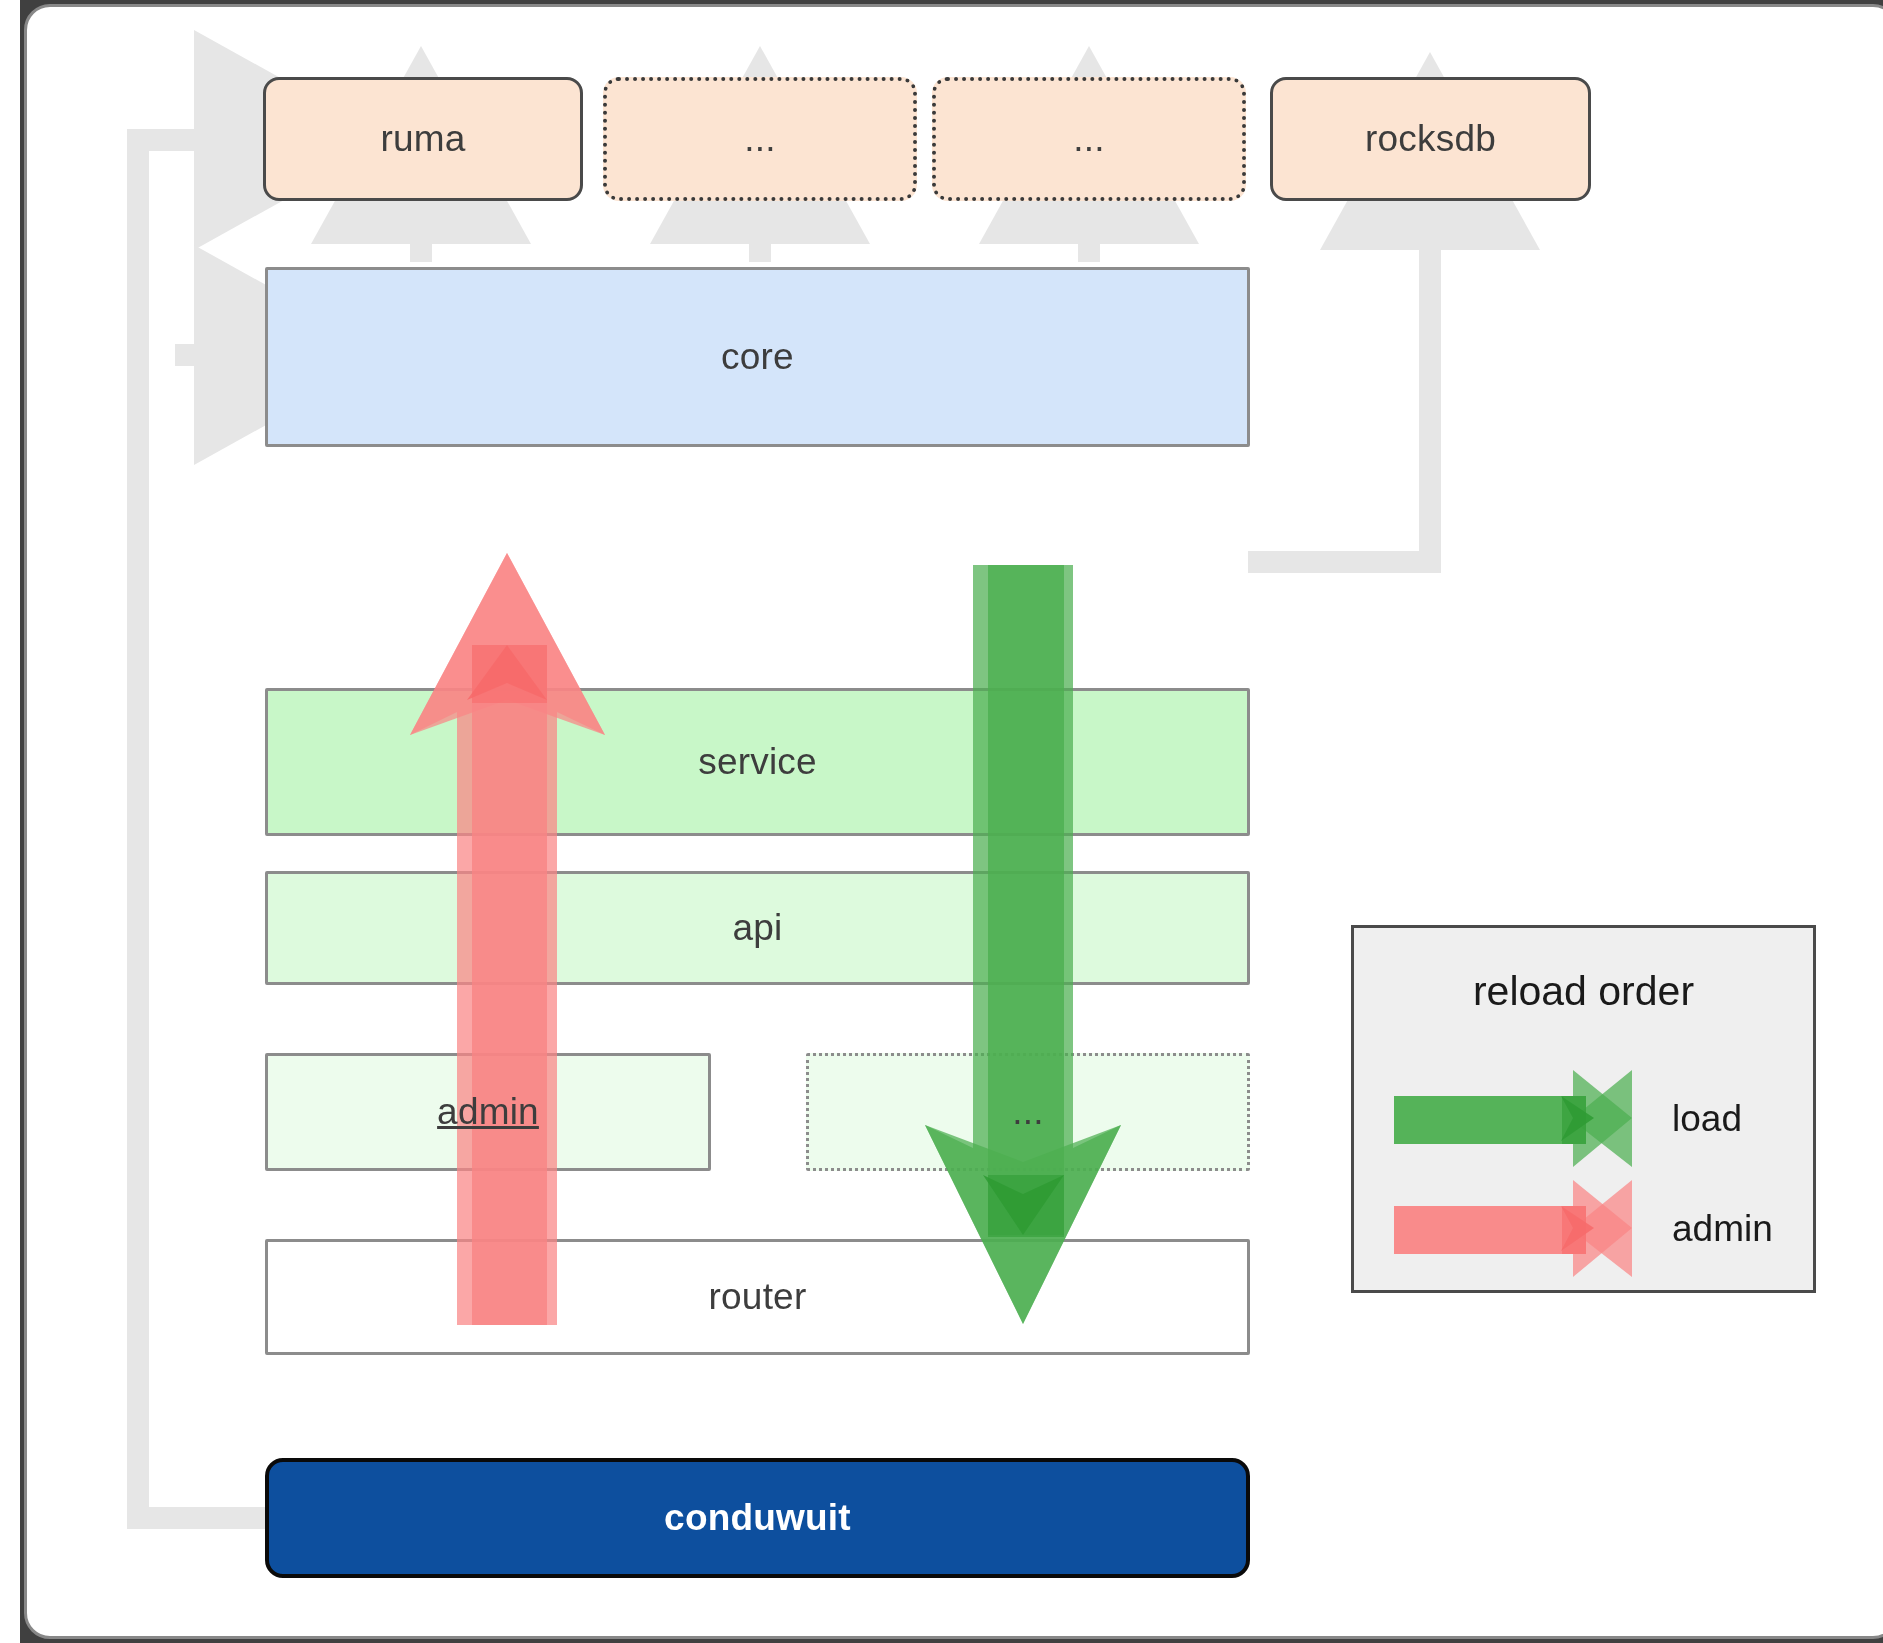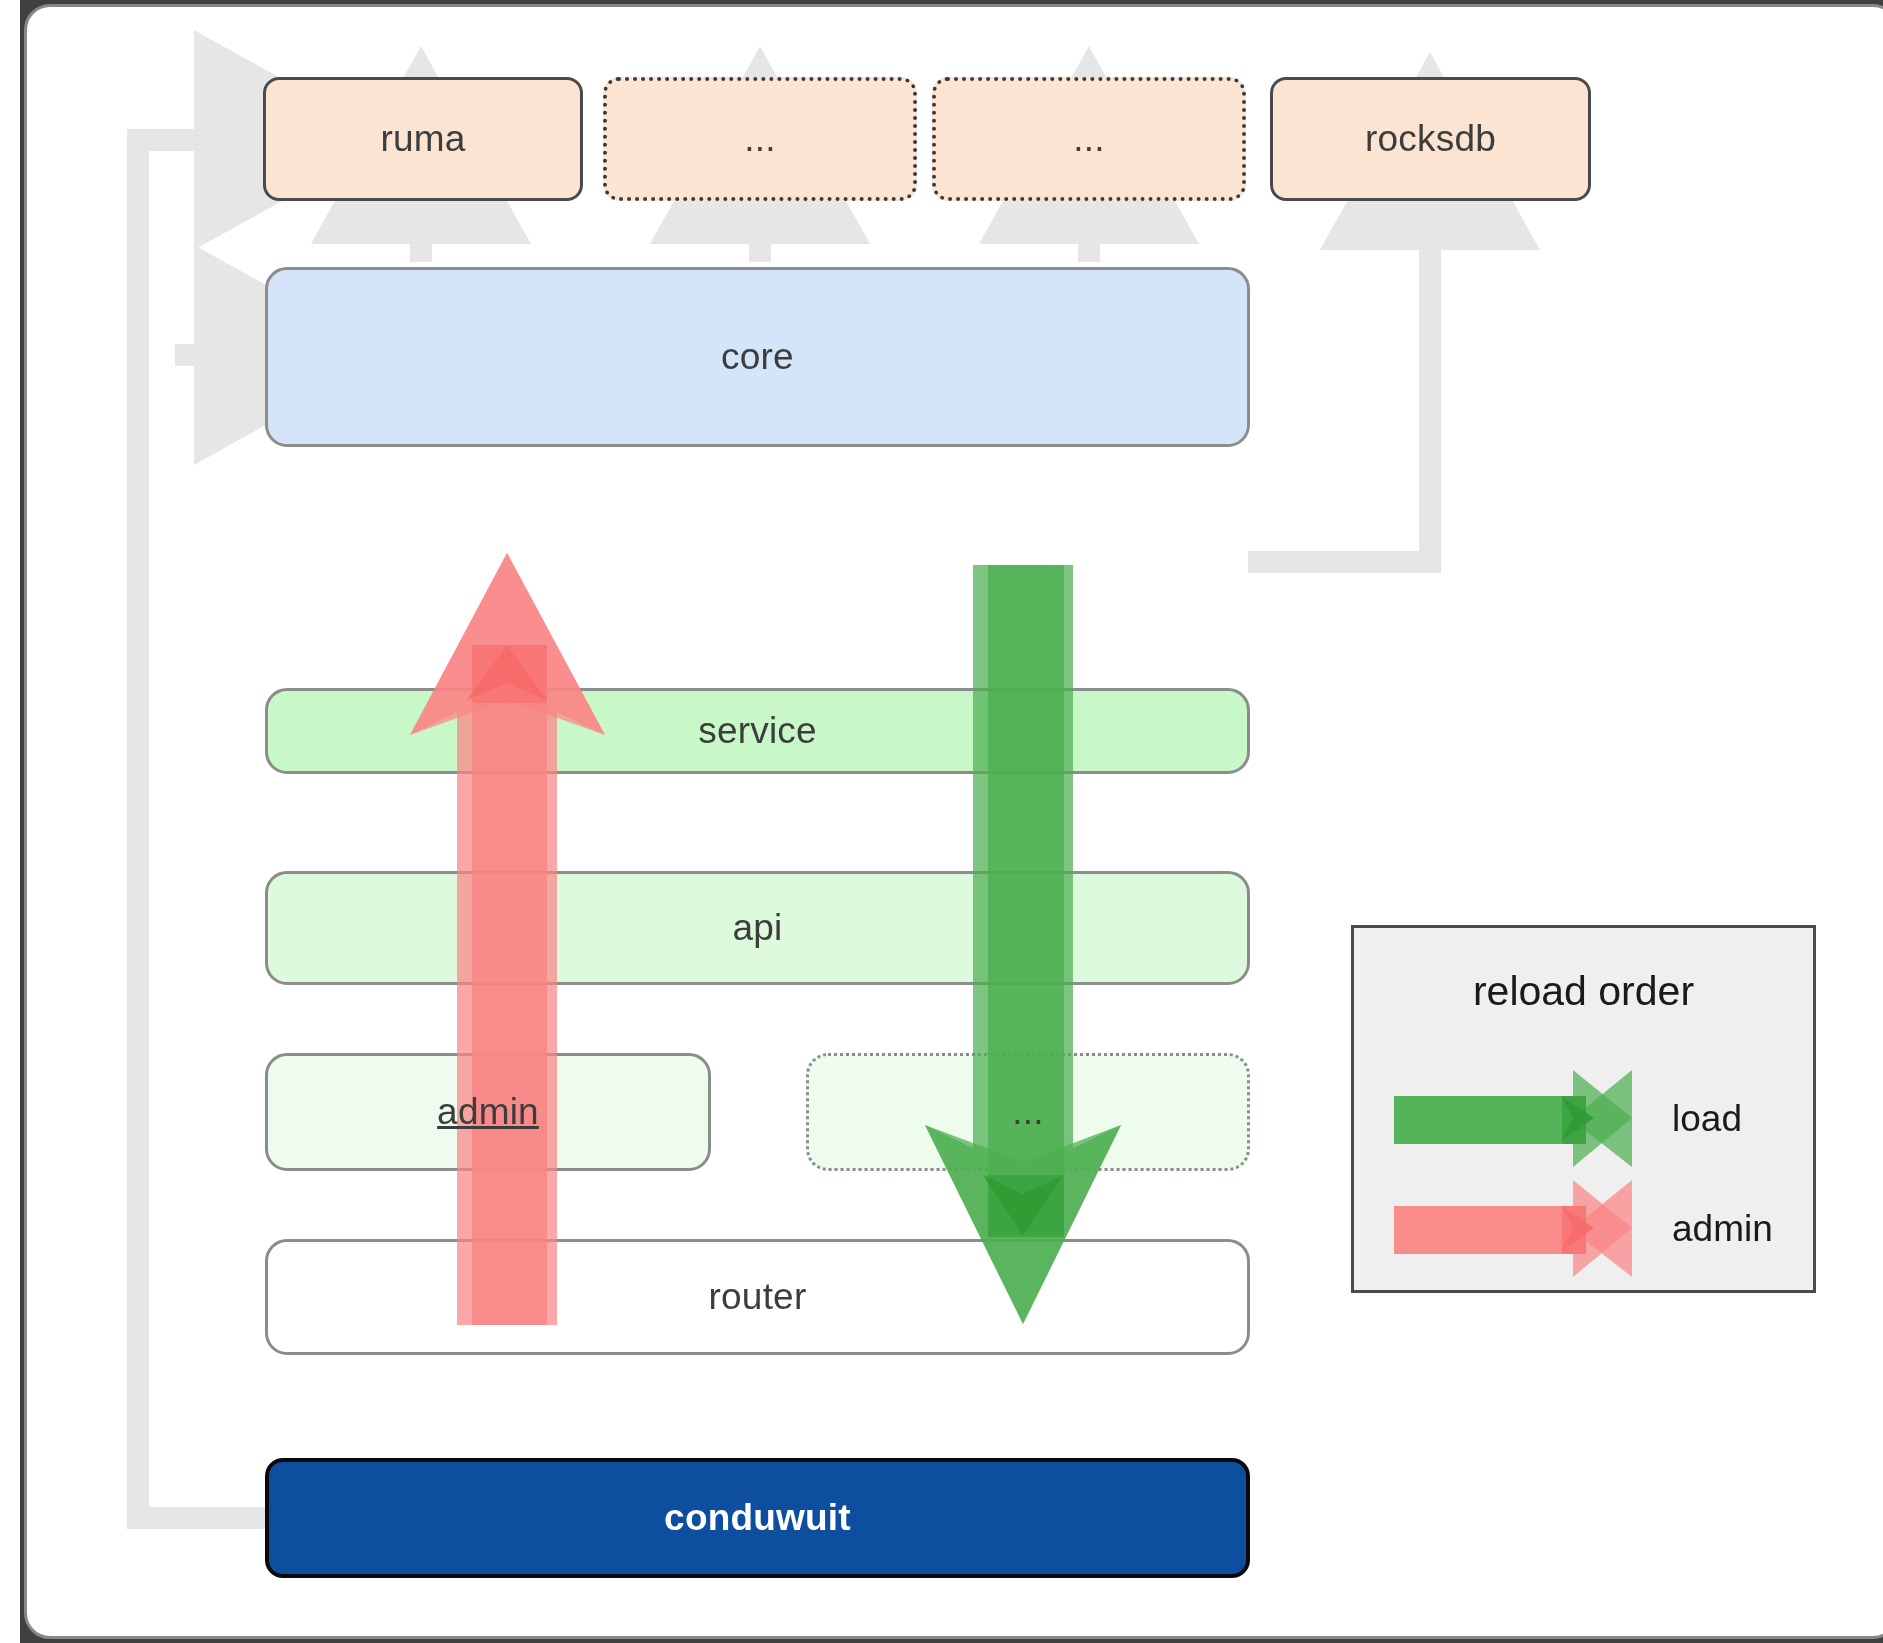--- a/index.html
+++ b/index.html
@@ -29,21 +29,21 @@
     background: #ffffff;
   }
 
   
   .node {
     position: absolute;
     box-sizing: border-box;
     display: flex;
     align-items: center;
     justify-content: center;
-    border-radius: 22px;
+    border-radius: 2px;
     font-size: 37px;
     color: #3d3d3d;
     letter-spacing: 0.2px;
   }
   .node .lbl { position: relative; z-index: 3; }
 
   
   .dep {
     background: #fce4d2;
     border: 3px solid #4a4a4a;
@@ -147,21 +147,21 @@
 
   <div class="node dep" style="left:1250px; top:77px; width:321px; height:124px;">
     <span class="lbl">rocksdb</span>
   </div>
 
   <div class="node lyr-core" style="left:245px; top:267px; width:985px; height:180px;">
     <span class="lbl">core</span>
   </div>
 
 
-  <div class="node lyr-service" style="left:245px; top:688px; width:985px; height:86px;">
+  <div class="node lyr-service" style="left:245px; top:688px; width:985px; height:148px;">
     <span class="lbl">service</span>
   </div>
 
   <div class="node lyr-api" style="left:245px; top:871px; width:985px; height:114px;">
     <span class="lbl">api</span>
   </div>
 
   <div class="node lyr-admin" style="left:245px; top:1053px; width:446px; height:118px;">
     <span class="lbl">admin</span>
   </div>

